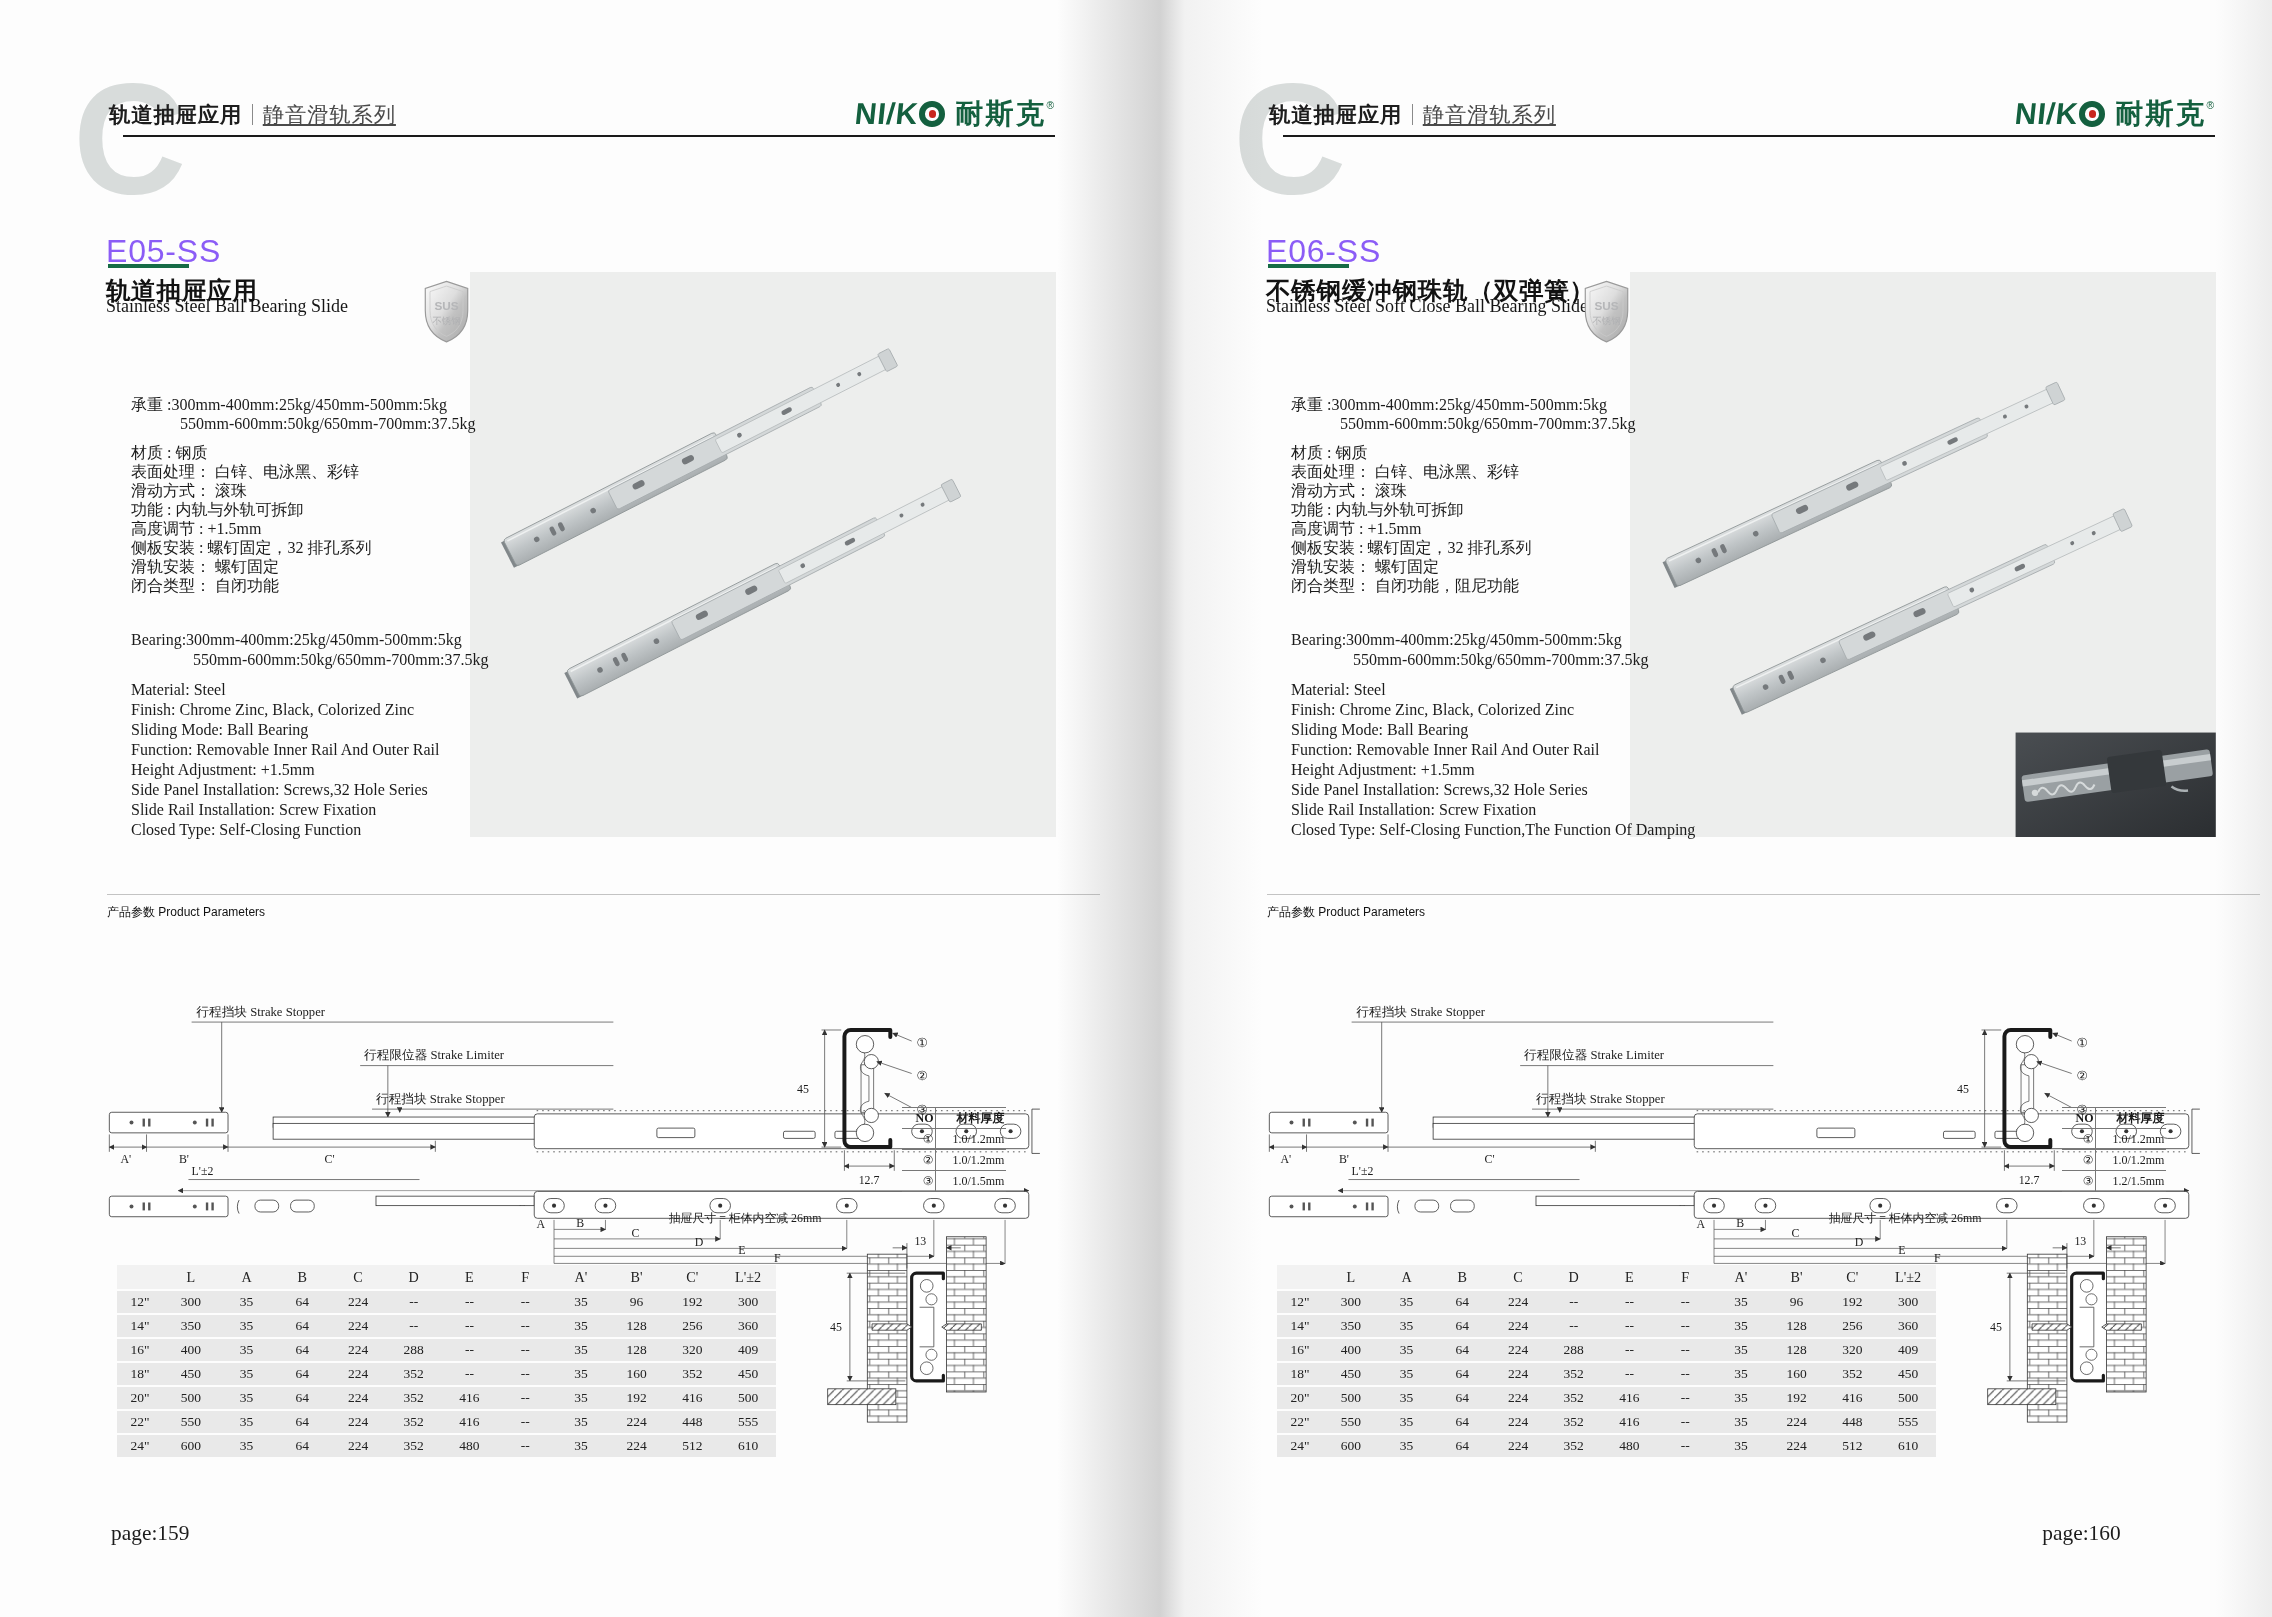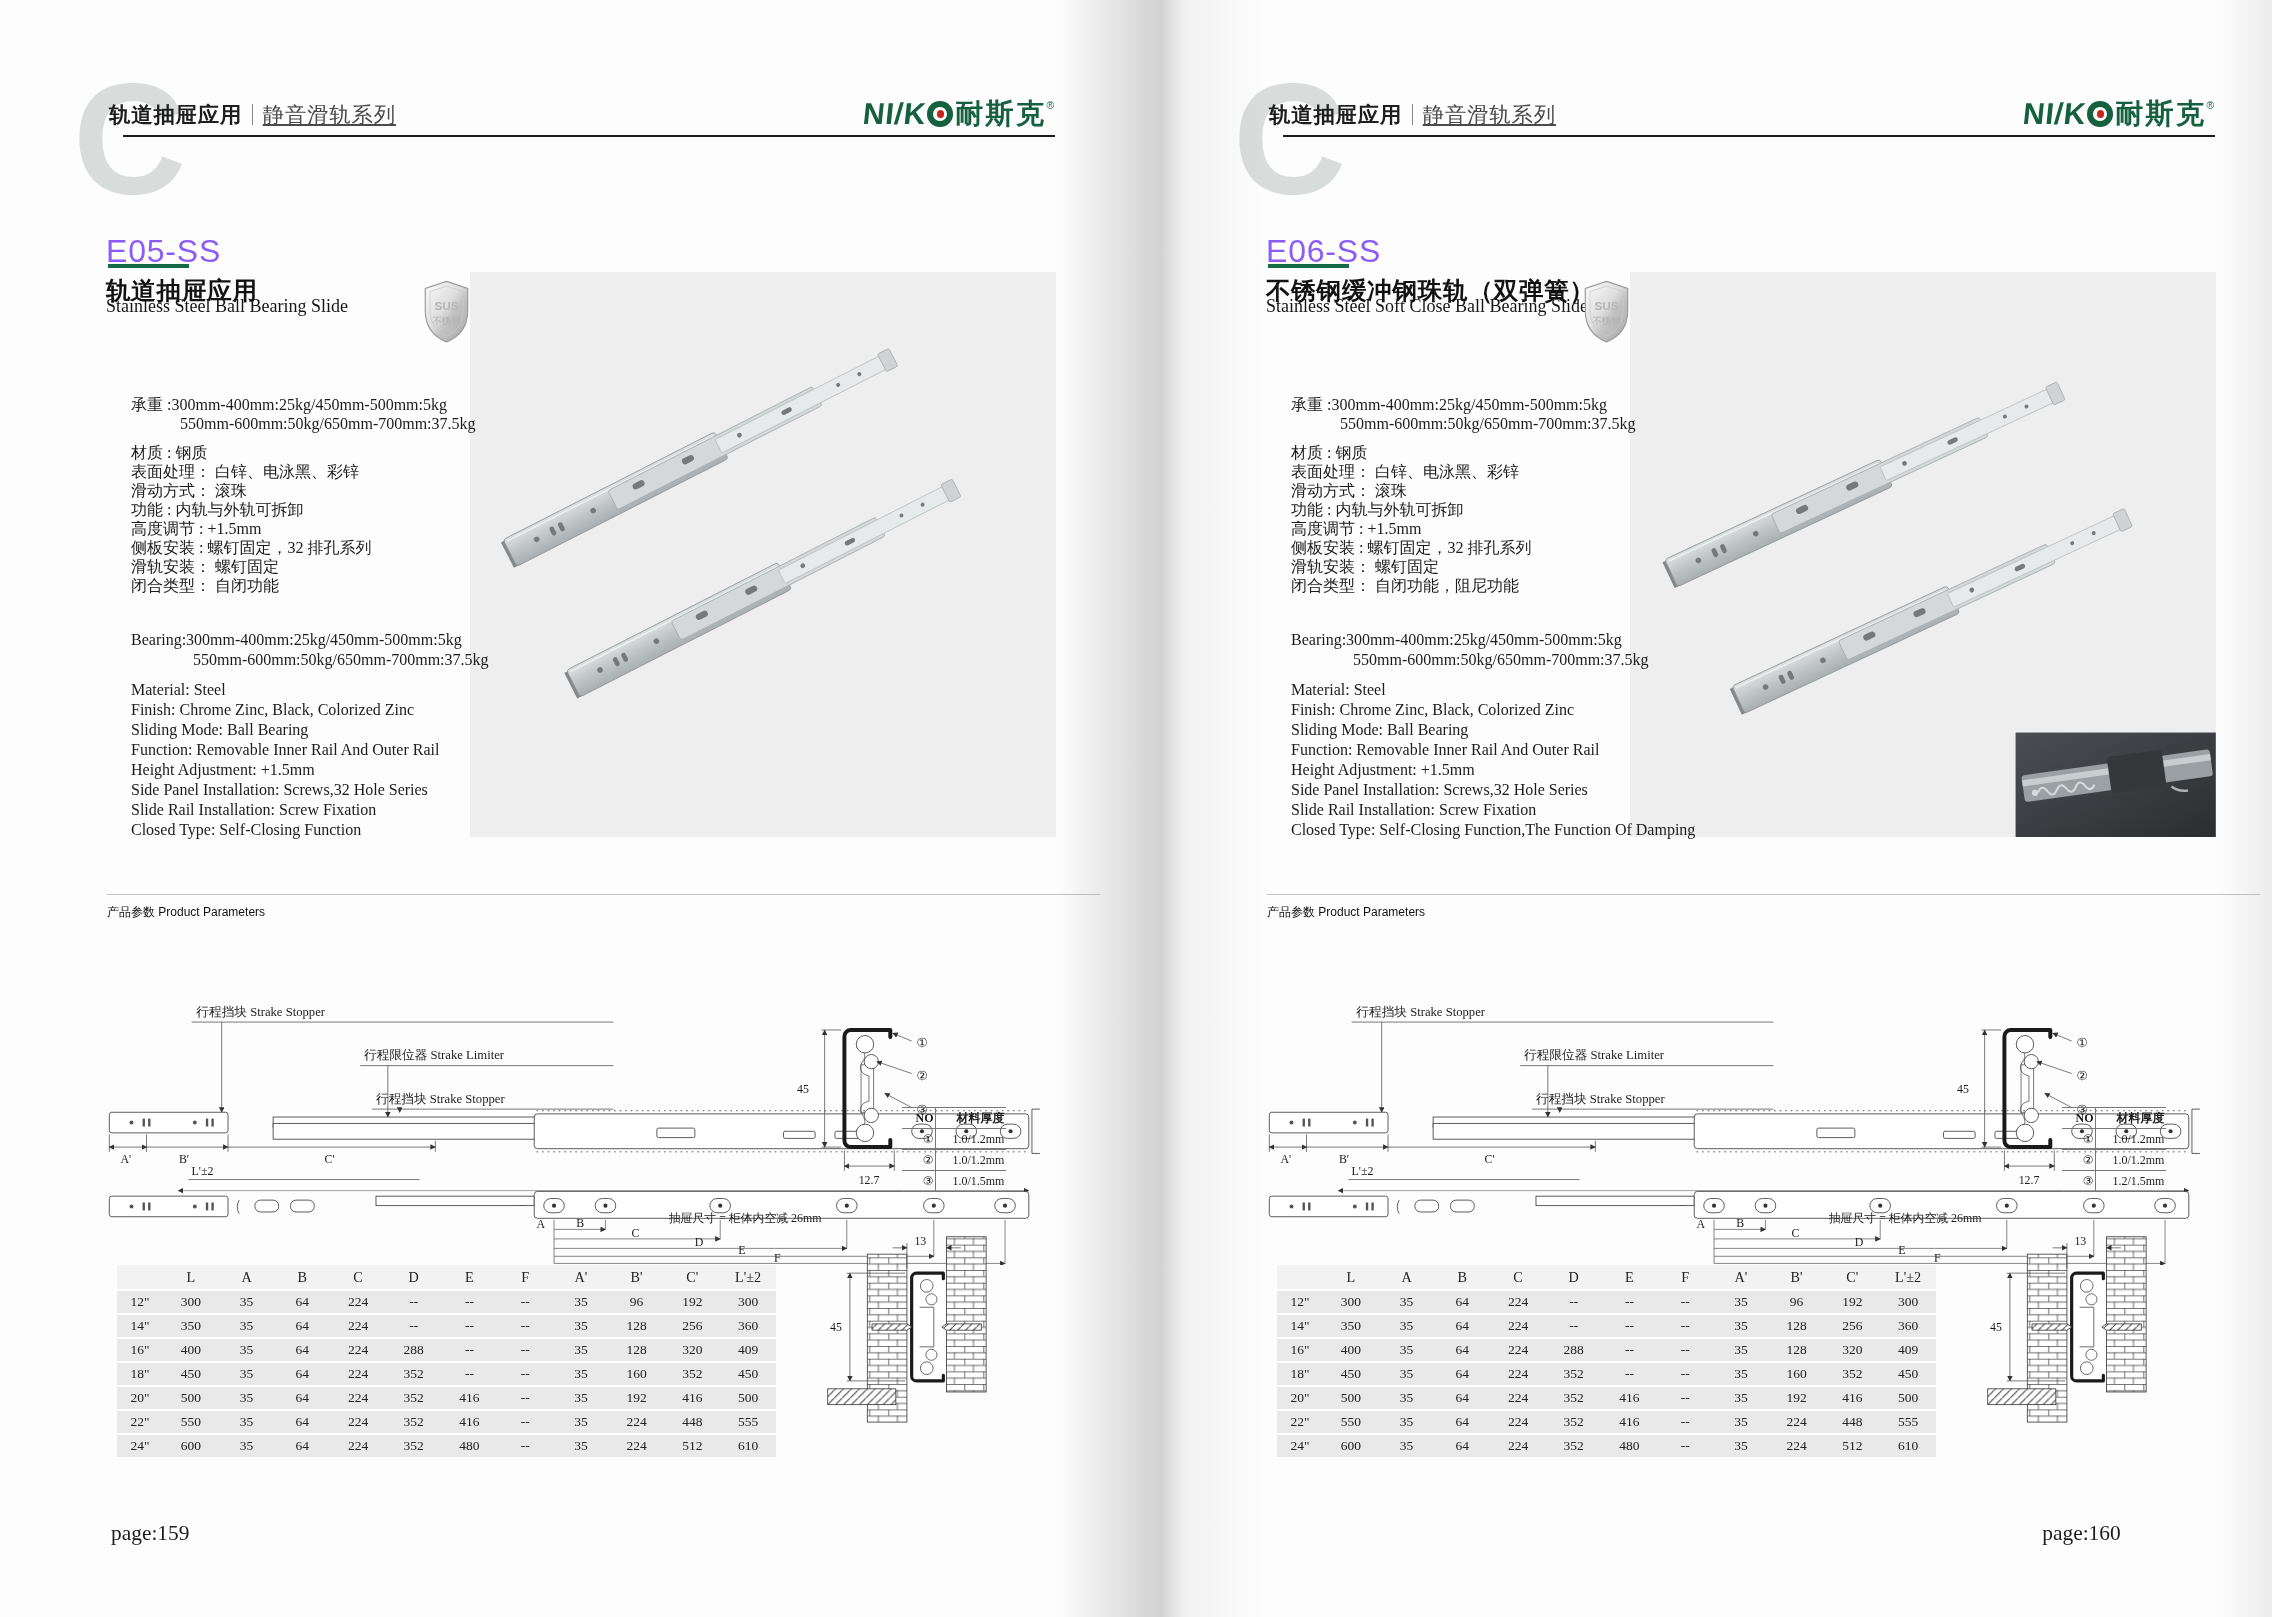--- a/index.html
+++ b/index.html
@@ -14,21 +14,21 @@
   .bigC{left:73px;top:60px;font-size:157px;line-height:1;font-weight:700;color:#d8dcdb;z-index:0;}
   .hdr-title{left:109px;top:100px;display:flex;align-items:center;z-index:2;white-space:nowrap;}
   .hdr-main{font-size:21.4px;font-weight:700;color:#1d1d1d;letter-spacing:0.8px;}
   .hdr-sep{display:inline-block;width:1.6px;height:20.6px;background:#8a8a8a;margin:0 9.5px;}
   .hdr-sub{font-size:21.4px;font-weight:400;color:#4a4a4a;letter-spacing:0.8px;text-decoration:underline;}
   .hdr-line{left:123px;top:135px;width:932px;height:2.4px;background:#1a1a1a;z-index:2;}
   .logo{left:799px;top:95px;width:255px;display:flex;align-items:center;justify-content:flex-end;z-index:2;}
   .logo-latin{font-size:30px;font-weight:800;color:#14603f;letter-spacing:0.8px;transform:skewX(-6deg);}
   .logo-ring{display:inline-block;width:13.5px;height:13.5px;border:6.3px solid #14603f;border-radius:50%;position:relative;margin:0 2.4px 0 0.8px;}
   .logo-dot{position:absolute;left:3.2px;top:3.2px;width:7.1px;height:7.1px;background:#c9251c;border-radius:50%;}
-  .logo-cn{font-size:28px;font-weight:800;color:#14603f;letter-spacing:2.4px;margin-left:0;}
+  .logo-cn{font-size:28px;font-weight:800;color:#14603f;letter-spacing:2.4px;margin-left:8px;}
   .logo-reg{font-size:10.3px;color:#14603f;align-self:flex-start;margin-top:4.7px;}
 
   
   .model{left:106px;top:233px;font-size:32px;font-weight:400;letter-spacing:0.8px;color:#8b5cf6;}
   .greenbar{left:108px;top:264px;width:81px;height:4px;background:#166b46;}
   .title-cn{left:106px;top:274px;font-size:24.5px;font-weight:600;color:#121212;letter-spacing:0.8px;white-space:nowrap;}
   .title-en{left:106px;top:296px;font-size:18px;font-family:"Liberation Serif",serif;color:#151515;}
   .photo{left:470px;top:272px;width:586px;height:565px;background:#edeeed;}
   .badge{left:422px;top:279px;width:49px;height:66px;z-index:3;}
 

